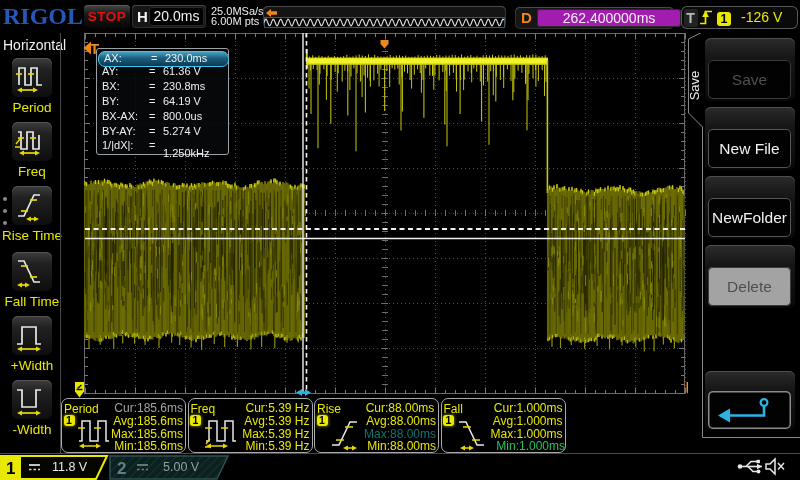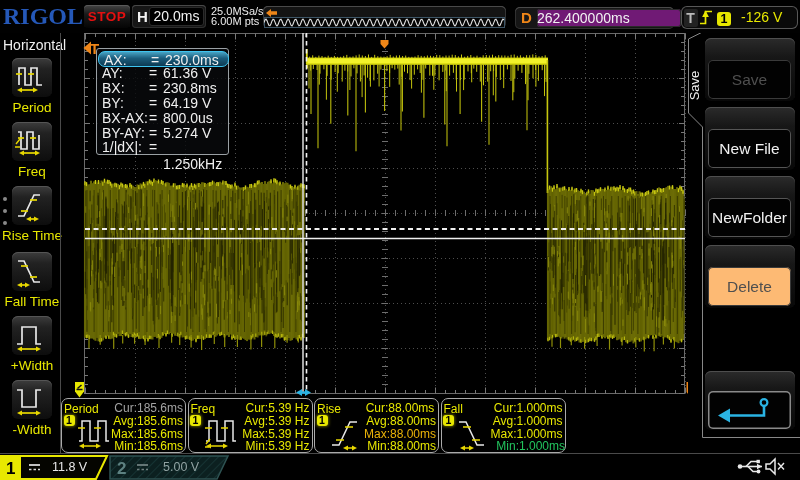--- a/index.html
+++ b/index.html
@@ -21,21 +21,21 @@
       <div style="position:absolute;left:263px;top:6px;width:243px;height:22px;border-radius:5px;background:#141414;box-shadow:inset 0 1px 0 #4a4a4a,inset 0 0 0 1px #333"></div>
       <svg style="position:absolute;left:265px;top:8px" width="14" height="10" viewBox="0 0 14 10" xmlns="http://www.w3.org/2000/svg">
         <path d="M1,5 L6,1 L6,3.2 L12,3.2 L12,6.8 L6,6.8 L6,9 Z" fill="#ef8618"></path>
       </svg>
       <svg style="position:absolute;left:264px;top:17px" width="241" height="11" viewBox="0 0 241 11" xmlns="http://www.w3.org/2000/svg">
         <rect x="0.5" y="0.5" width="240" height="10" fill="#050505" stroke="#3d5566" stroke-width="1"></rect>
         <polyline points="0,5.50 1,2.95 2,2.13 3,3.58 4,6.33 5,8.52 6,8.67 7,6.67 8,3.88 9,2.19 10,2.73 11,5.15 12,7.80 13,8.90 14,7.70 15,5.01 16,2.66 17,2.22 18,4.00 19,6.80 20,8.71 21,8.46 22,6.20 23,3.47 24,2.11 25,3.04 26,5.63 27,8.13 28,8.85 29,7.31 30,4.54 31,2.42 32,2.38 33,4.45 34,7.23 35,8.84 36,8.19 37,5.72 38,3.10 39,2.11 40,3.40 41,6.12 42,8.41 43,8.74 44,6.88 45,4.08 46,2.25 47,2.61 48,4.93 49,7.63 50,8.90 51,7.86 52,5.23 53,2.78 54,2.17 55,3.81 56,6.59 57,8.63 58,8.56 59,6.42 60,3.66 61,2.14 62,2.89 63,5.41 64,7.99 65,8.88 66,7.49 67,4.75 68,2.52 69,2.30 70,4.25 71,7.04 72,8.79 73,8.32 74,5.94 75,3.27 76,2.10 77,3.23 78,5.90 79,8.29 80,8.80 81,7.08 82,4.29 83,2.32 84,2.50 85,4.71 86,7.46 87,8.88 88,8.02 89,5.46 90,2.92 91,2.13 92,3.62 93,6.38 94,8.54 95,8.65 96,6.63 97,3.84 98,2.18 99,2.76 100,5.19 101,7.83 102,8.90 103,7.67 104,4.97 105,2.63 106,2.23 107,4.04 108,6.84 109,8.73 110,8.44 111,6.16 112,3.44 113,2.11 114,3.07 115,5.68 116,8.16 117,8.85 118,7.27 119,4.50 120,2.40 121,2.40 122,4.50 123,7.27 124,8.85 125,8.16 126,5.68 127,3.07 128,2.11 129,3.44 130,6.16 131,8.44 132,8.73 133,6.84 134,4.04 135,2.23 136,2.63 137,4.97 138,7.67 139,8.90 140,7.83 141,5.19 142,2.76 143,2.18 144,3.84 145,6.63 146,8.65 147,8.54 148,6.38 149,3.62 150,2.13 151,2.92 152,5.46 153,8.02 154,8.88 155,7.46 156,4.71 157,2.50 158,2.32 159,4.29 160,7.08 161,8.80 162,8.29 163,5.90 164,3.23 165,2.10 166,3.27 167,5.94 168,8.32 169,8.79 170,7.04 171,4.25 172,2.30 173,2.52 174,4.75 175,7.49 176,8.88 177,7.99 178,5.41 179,2.89 180,2.14 181,3.66 182,6.42 183,8.56 184,8.63 185,6.59 186,3.81 187,2.17 188,2.78 189,5.23 190,7.86 191,8.90 192,7.63 193,4.93 194,2.61 195,2.25 196,4.08 197,6.88 198,8.74 199,8.41 200,6.12 201,3.40 202,2.11 203,3.10 204,5.72 205,8.19 206,8.84 207,7.23 208,4.45 209,2.38 210,2.42 211,4.54 212,7.31 213,8.85 214,8.13 215,5.63 216,3.04 217,2.11 218,3.47 219,6.20 220,8.46 221,8.71 222,6.80 223,4.00 224,2.22 225,2.66 226,5.01 227,7.70 228,8.90 229,7.80 230,5.15 231,2.73 232,2.19 233,3.88 234,6.67 235,8.67 236,8.52 237,6.33 238,3.58 239,2.13 240,2.95" fill="none" stroke="#e0e0e0" stroke-width="1.1"></polyline>
       </svg>
       <div style="position:absolute;left:515px;top:7px;width:159px;height:22px;border-radius:5px;background:#161616;box-shadow:inset 0 1px 0 #4a4a4a,inset 0 0 0 1px #303030"></div>
       <div style="position:absolute;left:521px;top:7px;height:22px;line-height:22px;font-size:15px;font-weight:bold;color:#ef8618">D</div>
-      <div style="position:absolute;left:537px;top:9px;width:144px;height:18px;border-radius:3px;background:#701a75;box-shadow:inset 0 0 0 1px #2a2a2a;text-align:left;line-height:18px;font-size:14px;color:#f2f2f2">262.400000ms</div>
+      <div style="position:absolute;left:537px;top:9px;width:144px;height:18px;border-radius:3px;background:#a21caf;box-shadow:inset 0 0 0 1px #2a2a2a;text-align:center;line-height:18px;font-size:14px;color:#f2f2f2">262.400000ms</div>
       <div style="position:absolute;left:681px;top:6px;width:117px;height:23px;border-radius:6px;background:#0a0a0a;box-shadow:inset 0 0 0 1px #585858"></div>
       <div style="position:absolute;left:683.5px;top:8.5px;width:14px;height:18px;background:#222;border-radius:2px;text-align:center;line-height:18px;font-size:14px;font-weight:bold;color:#bbb">T</div>
       <svg style="position:absolute;left:699px;top:9px" width="16" height="17" viewBox="0 0 16 17" xmlns="http://www.w3.org/2000/svg">
         <path d="M1,14.5 L6.5,14.5 L6.5,2.5 L13,2.5" fill="none" stroke="#e8e800" stroke-width="1.7"></path>
         <polygon points="6.5,1.5 3.1,8 9.9,8" fill="#e8e800"></polygon>
       </svg>
       <div style="position:absolute;left:717px;top:11.5px;width:14px;height:14px;background:#e8e800;border-radius:3px;text-align:center;line-height:14px;font-size:12.5px;font-weight:bold;color:#000">1</div>
       <div style="position:absolute;left:741px;top:6px;height:23px;line-height:23px;font-size:14px;color:#e8e800">-126&nbsp;V</div>
     </div>
 <div style="position:absolute;left:0;top:33px;width:85px;height:420px;background:#000">
@@ -2217,21 +2217,21 @@
       <polygon points="380.5,40 388.5,40 388.5,44 384.5,48.5 380.5,44" fill="#ef8618"></polygon>
       <polygon points="83.5,48 91,41.5 91,54.5" fill="#ef8618"></polygon>
       <text x="90" y="53.5" font-size="15" font-weight="bold" fill="#ef8618" font-family="Liberation Sans, sans-serif">T</text>
       <polygon points="686.5,382 696,382 696,392 691.2,398 686.5,392" fill="#ef8618"></polygon>
       <line x1="688" y1="388.5" x2="694" y2="388.5" stroke="#111" stroke-width="1.6"></line>
       <line x1="693.3" y1="385" x2="693.3" y2="392" stroke="#111" stroke-width="1.6"></line>
       <polygon points="75,382 84,382 84,391.5 79.5,397.5 75,391.5" fill="#e8e800"></polygon>
       <line x1="76.5" y1="389.5" x2="82.5" y2="389.5" stroke="#111" stroke-width="1.5"></line>
       <line x1="77.5" y1="388.5" x2="81.5" y2="385" stroke="#111" stroke-width="1.5"></line>
     </svg>
-<div style="position:absolute;left:96px;top:48px;width:131px;height:105px;background:rgba(8,10,12,0.82);border:1px solid #9aa0a4;border-radius:3px;font-size:14px;color:#f0f0f0">
+<div style="position:absolute;left:96px;top:48px;width:131px;height:105px;background:rgba(8,10,12,0.82);border:1px solid #9aa0a4;border-radius:3px;font-size:11px;color:#f0f0f0">
       <div style="position:absolute;left:0;top:1.5px;width:129px;height:14.8px;background:linear-gradient(#48a3c4,#1b5d7d 45%,#0d3a52);border:1.5px solid #3ec4f0;border-radius:7px;margin:0 1px;">
         <span style="position:absolute;left:5px;top:0.2px">AX:</span>
         <span style="position:absolute;left:52px;top:0.2px">=</span>
         <span style="position:absolute;left:66px;top:0.2px">230.0ms</span>
       </div>
       <div style="position:absolute;left:0;top:16.3px;width:129px;height:14.8px;">
         <span style="position:absolute;left:5px;top:0.2px">AY:</span>
         <span style="position:absolute;left:52px;top:0.2px">=</span>
         <span style="position:absolute;left:66px;top:0.2px">61.36 V</span>
       </div>
@@ -2251,38 +2251,38 @@
         <span style="position:absolute;left:66px;top:0.2px">800.0us</span>
       </div>
       <div style="position:absolute;left:0;top:75.5px;width:129px;height:14.8px;">
         <span style="position:absolute;left:5px;top:0.2px">BY-AY:</span>
         <span style="position:absolute;left:52px;top:0.2px">=</span>
         <span style="position:absolute;left:66px;top:0.2px">5.274 V</span>
       </div>
       <div style="position:absolute;left:0;top:90.3px;width:129px;height:14.8px;">
         <span style="position:absolute;left:5px;top:0.2px">1/|dX|:</span>
         <span style="position:absolute;left:52px;top:0.2px">=</span>
-        <span style="position:absolute;left:66px;top:17px">1.250kHz</span>
+        <span style="position:absolute;left:66px;top:8px">1.250kHz</span>
       </div>
     </div>
 <div style="position:absolute;left:688px;top:33px;width:112px;height:420px;background:#000">
       <svg style="position:absolute;left:0;top:0" width="112" height="420" viewBox="0 0 112 420" xmlns="http://www.w3.org/2000/svg">
         <path d="M14.5,-1 L0.5,6 L0.5,80 L14.5,94 L14.5,404.5 L112,404.5" fill="none" stroke="#888" stroke-width="1"></path>
       </svg>
       <div style="position:absolute;left:-1px;top:30px;width:16px;height:44px;display:flex;align-items:center;justify-content:center">
         <div style="transform:rotate(-90deg);font-size:13px;color:#f0f0f0;white-space:nowrap">Save</div>
       </div>
       <div style="position:absolute;left:17px;top:5px;width:90px;height:63px;border-radius:6px;background:linear-gradient(#2b2b2b,#171717 30%,#080808);box-shadow:inset 0 1px 0 #4e4e4e"></div>
       <div style="position:absolute;left:20px;top:27px;width:83px;height:39px;border-radius:5px;background:#020202;box-shadow:inset 0 0 0 1px #3a3a3a;text-align:center;line-height:39px;font-size:15.5px;color:#4f4f4f">Save</div>
       <div style="position:absolute;left:17px;top:74px;width:90px;height:63px;border-radius:6px;background:linear-gradient(#2b2b2b,#171717 30%,#080808);box-shadow:inset 0 1px 0 #4e4e4e"></div>
       <div style="position:absolute;left:20px;top:96px;width:83px;height:39px;border-radius:5px;background:#020202;box-shadow:inset 0 0 0 1px #555;text-align:center;line-height:39px;font-size:15.5px;color:#f2f2f2">New File</div>
       <div style="position:absolute;left:17px;top:143px;width:90px;height:63px;border-radius:6px;background:linear-gradient(#2b2b2b,#171717 30%,#080808);box-shadow:inset 0 1px 0 #4e4e4e"></div>
       <div style="position:absolute;left:20px;top:165px;width:83px;height:39px;border-radius:5px;background:#020202;box-shadow:inset 0 0 0 1px #555;text-align:center;line-height:39px;font-size:15.5px;color:#f2f2f2">NewFolder</div>
       <div style="position:absolute;left:17px;top:212px;width:90px;height:63px;border-radius:6px;background:linear-gradient(#2b2b2b,#171717 30%,#080808);box-shadow:inset 0 1px 0 #4e4e4e"></div>
-      <div style="position:absolute;left:20px;top:234px;width:83px;height:39px;border-radius:5px;background:#fdba74;box-shadow:inset 0 0 0 1px #3a3a3a;text-align:center;line-height:39px;font-size:15.5px;color:#4f4f4f">Delete</div>
+      <div style="position:absolute;left:20px;top:234px;width:83px;height:39px;border-radius:5px;background:#a3a3a3;box-shadow:inset 0 0 0 1px #3a3a3a;text-align:center;line-height:39px;font-size:15.5px;color:#4f4f4f">Delete</div>
       <div style="position:absolute;left:17px;top:338px;width:90px;height:59px;border-radius:6px;background:linear-gradient(#2b2b2b,#171717 30%,#080808);box-shadow:inset 0 1px 0 #4e4e4e"></div>
       <div style="position:absolute;left:20px;top:358px;width:83px;height:38px;border-radius:5px;background:#020202;box-shadow:inset 0 0 0 1.5px #8a8a8a"></div>
       <svg style="position:absolute;left:20px;top:358px" width="83" height="38" viewBox="0 0 83 38" xmlns="http://www.w3.org/2000/svg">
         <circle cx="56" cy="11.5" r="3.4" fill="none" stroke="#2ab4e4" stroke-width="2.2"></circle>
         <path d="M56,15 L56,24.5 L22,24.5" fill="none" stroke="#2ab4e4" stroke-width="2.6"></path>
         <polygon points="10,24.5 22,17.5 22,31.5" fill="#2ab4e4"></polygon>
       </svg>
     </div>
 <div style="position:absolute;left:61px;top:398px;width:125px;height:54.5px;background:#000;border:1px solid #aaa;border-radius:7px;box-sizing:border-box"></div>
     <div style="position:absolute;left:64px;top:402px;font-size:12px;color:#e8e800">Period</div>
@@ -2321,21 +2321,21 @@
     <svg style="position:absolute;left:330px;top:417px" width="36" height="35" viewBox="0 0 36 35" xmlns="http://www.w3.org/2000/svg">
       <path d="M2,28 L9,28 L20,5 L27,5" stroke="#e8e8e8" stroke-width="1.5" fill="none"></path>
       <line x1="6" y1="23" x2="14" y2="23" stroke="#e8d800" stroke-width="1.5" fill="none"></line>
       <line x1="15" y1="10" x2="23" y2="10" stroke="#e8d800" stroke-width="1.5" fill="none"></line>
       <line x1="16" y1="31" x2="24" y2="31" stroke="#e8d800" stroke-width="1.5" fill="none"></line>
       <polygon points="13,31 18,28.6 18,33.4" fill="#e8d800" stroke="none"></polygon>
       <polygon points="27,31 22,28.6 22,33.4" fill="#e8d800" stroke="none"></polygon>
     </svg>
     <div style="position:absolute;left:364px;top:401.0px;width:72px;text-align:center;font-size:12px;color:#e8e800;white-space:nowrap">Cur:88.00ms</div>
     <div style="position:absolute;left:364px;top:413.75px;width:72px;text-align:right;font-size:12px;color:#e8e800;white-space:nowrap">Avg:88.00ms</div>
-    <div style="position:absolute;left:364px;top:426.5px;width:72px;text-align:right;font-size:12px;color:#eab308;white-space:nowrap">Max:88.00ms</div>
+    <div style="position:absolute;left:364px;top:426.5px;width:72px;text-align:right;font-size:12px;color:#0f766e;white-space:nowrap">Max:88.00ms</div>
     <div style="position:absolute;left:364px;top:439.25px;width:72px;text-align:right;font-size:12px;color:#e8e800;white-space:nowrap">Min:88.00ms</div>
     <div style="position:absolute;left:440.5px;top:398px;width:125px;height:54.5px;background:#000;border:1px solid #aaa;border-radius:7px;box-sizing:border-box"></div>
     <div style="position:absolute;left:443.5px;top:402px;font-size:12px;color:#e8e800">Fall</div>
     <div style="position:absolute;left:443.0px;top:414.5px;width:11px;height:11px;background:#e8e800;border-radius:3px;box-shadow:0 0 3px 1px rgba(230,230,0,0.4);text-align:center;line-height:11px;font-size:10.5px;font-weight:bold;color:#000">1</div>
     <svg style="position:absolute;left:456.5px;top:417px" width="36" height="35" viewBox="0 0 36 35" xmlns="http://www.w3.org/2000/svg">
       <path d="M2,5 L9,5 L20,28 L27,28" stroke="#e8e8e8" stroke-width="1.5" fill="none"></path>
       <line x1="6" y1="10" x2="14" y2="10" stroke="#e8d800" stroke-width="1.5" fill="none"></line>
       <line x1="15" y1="23" x2="23" y2="23" stroke="#e8d800" stroke-width="1.5" fill="none"></line>
       <line x1="6" y1="31" x2="14" y2="31" stroke="#e8d800" stroke-width="1.5" fill="none"></line>
       <polygon points="3,31 8,28.6 8,33.4" fill="#e8d800" stroke="none"></polygon>

